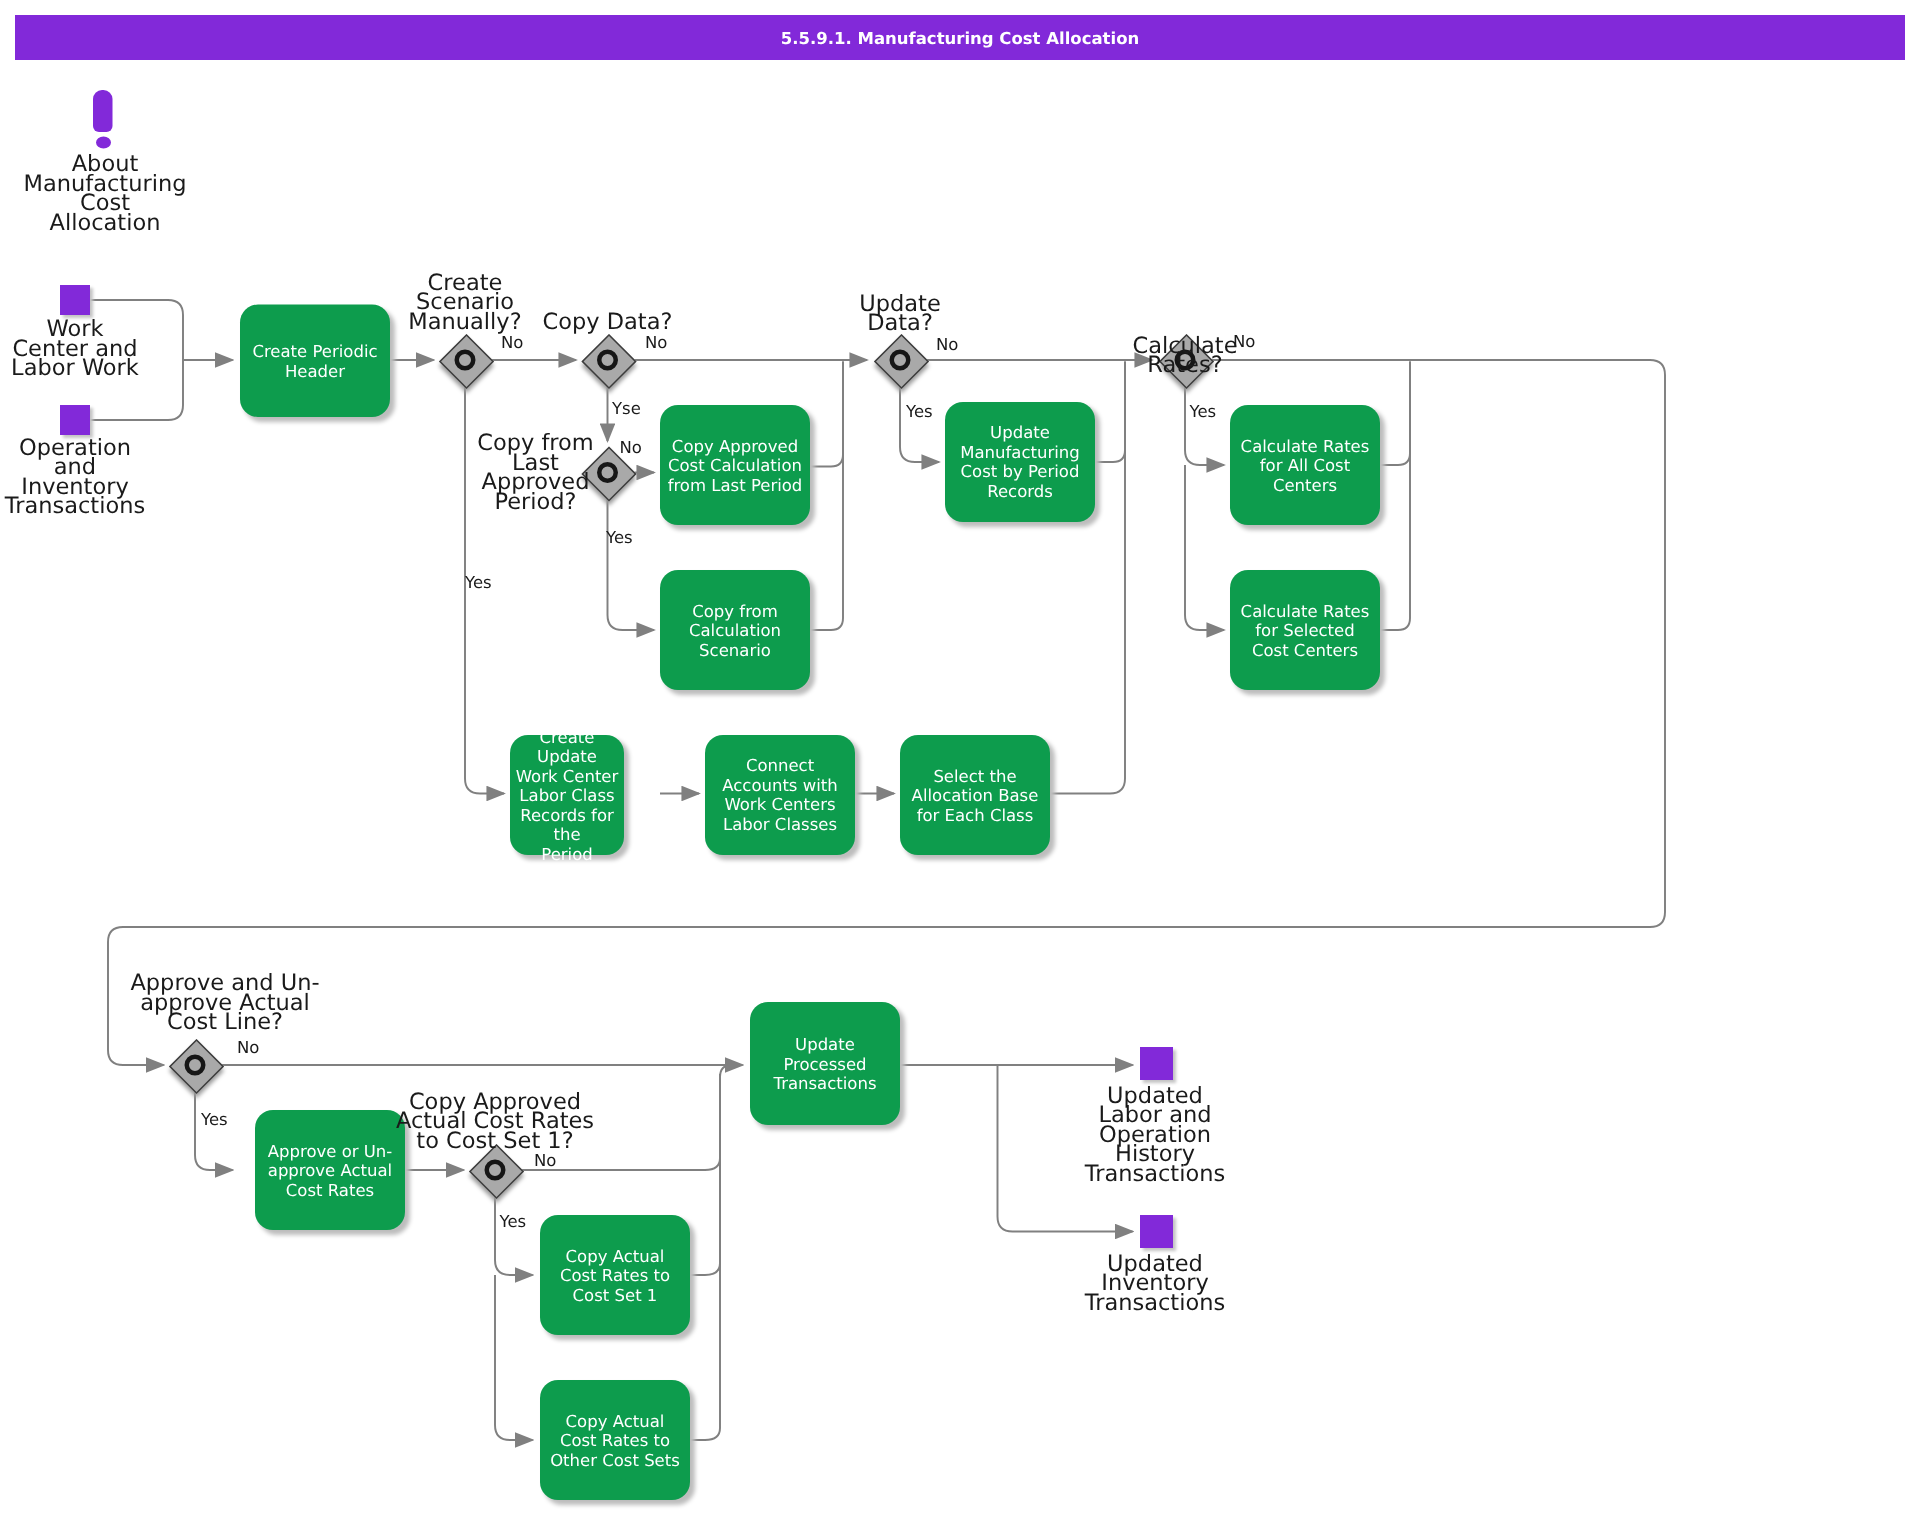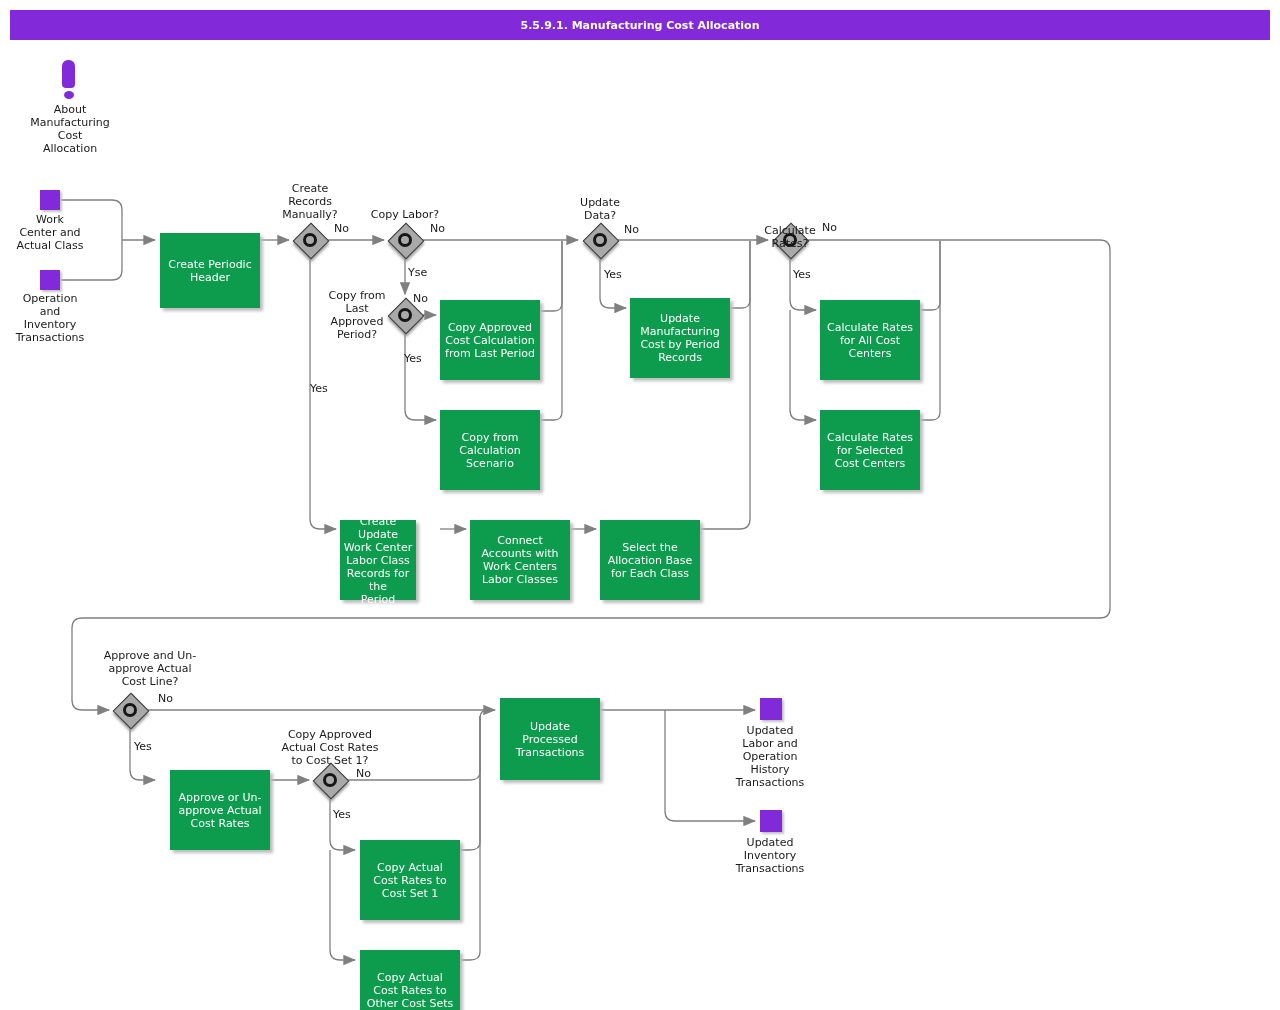--- a/index.html
+++ b/index.html
@@ -15,41 +15,41 @@
     font-family:"DejaVu Sans","Liberation Sans",sans-serif;color:var(--text);
   }
   .titlebar{
     position:absolute;left:10px;top:10px;width:1260px;height:30px;
     background:var(--purple);display:flex;align-items:center;justify-content:center;
   }
   .titlebar span{color:var(--title_text);font-size:11px;font-weight:bold;text-align:right;}
   svg.connectors{position:absolute;left:0;top:0;width:1280px;height:1010px;}
   svg.connectors path{stroke:var(--line);stroke-width:1.3;fill:none;}
   .activity{
-    position:absolute;background:var(--green);border-radius:0;
+    position:absolute;background:var(--green);border-radius:12px;
     box-shadow:3px 3px 3px #bdbdbd;
-    display:flex;align-items:center;justify-content:center;text-align:center;margin-top:30px;
+    display:flex;align-items:center;justify-content:center;text-align:center;
   }
   .activity .lbl{color:#ffffff;font-size:11px;line-height:13px;white-space:pre-line;}
   .square{
     position:absolute;background:var(--purple);
     box-shadow:2px 2px 2px #c4c4c4;
   }
   .diamond{position:absolute;width:36px;height:36px;}
   .diamond .shape{
     position:absolute;left:6px;top:6px;width:24px;height:24px;
     transform:rotate(45deg);background:#a9a9a9;border:1px solid #3c3c3c;
     box-shadow:2px 2px 3px #9a9a9a;
   }
   .diamond .ring{
     position:absolute;left:11px;top:11px;width:14px;height:14px;box-sizing:border-box;
     border:3px solid #161616;border-radius:50%;
   }
   .dlabel,.nlabel{
-    position:absolute;font-size:11px;line-height:13px;text-align:center;white-space:pre-line;
+    position:absolute;font-size:15px;line-height:13px;text-align:center;white-space:pre-line;
   }
   .elabel{position:absolute;font-size:11px;line-height:13px;white-space:pre;}
   .note-bar{position:absolute;left:62px;top:60px;width:13px;height:28px;background:var(--purple);border-radius:6px 6px 4px 4px;}
   .note-dot{position:absolute;left:64px;top:91px;width:10px;height:8px;background:var(--purple);border-radius:50%;}
 </style>
 </head>
 <body>
 
 <div class="canvas">
 
@@ -102,21 +102,21 @@
   <div class="note-bar"></div>
   <div class="note-dot"></div>
   <div class="nlabel" style="left:10px;top:103px;width:120px;">About
 Manufacturing
 Cost
 Allocation</div>
 
   <div class="square" style="left:40px;top:190px;width:20px;height:20px;"></div>
   <div class="nlabel" style="left:0px;top:213px;width:100px;">Work
 Center and
-Actual Class</div>
+Labor Work</div>
   <div class="square" style="left:40px;top:270px;width:20px;height:20px;"></div>
   <div class="nlabel" style="left:0px;top:292px;width:100px;">Operation
 and
 Inventory
 Transactions</div>
 
   <div class="activity" style="left:160px;top:203px;width:100px;height:75px;">
     <span class="lbl">Create Periodic
 Header</span>
     </div>
@@ -208,23 +208,23 @@
   <div class="diamond" style="left:112px;top:692px;">
       <div class="shape"></div>
       <div class="ring"></div>
     </div>
   <div class="diamond" style="left:312px;top:762px;">
       <div class="shape"></div>
       <div class="ring"></div>
     </div>
 
   <div class="dlabel" style="left:250px;top:182px;width:120px;">Create
-Records
+Scenario
 Manually?</div>
-  <div class="dlabel" style="left:345px;top:208px;width:120px;">Copy Labor?</div>
+  <div class="dlabel" style="left:345px;top:208px;width:120px;">Copy Data?</div>
   <div class="dlabel" style="left:297px;top:289px;width:120px;">Copy from
 Last
 Approved
 Period?</div>
   <div class="dlabel" style="left:540px;top:196px;width:120px;">Update
 Data?</div>
   <div class="dlabel" style="left:730px;top:196px;width:120px;margin-top:28px;">Calculate
 Rates?</div>
   <div class="dlabel" style="left:80px;top:649px;width:140px;">Approve and Un-
 approve Actual

